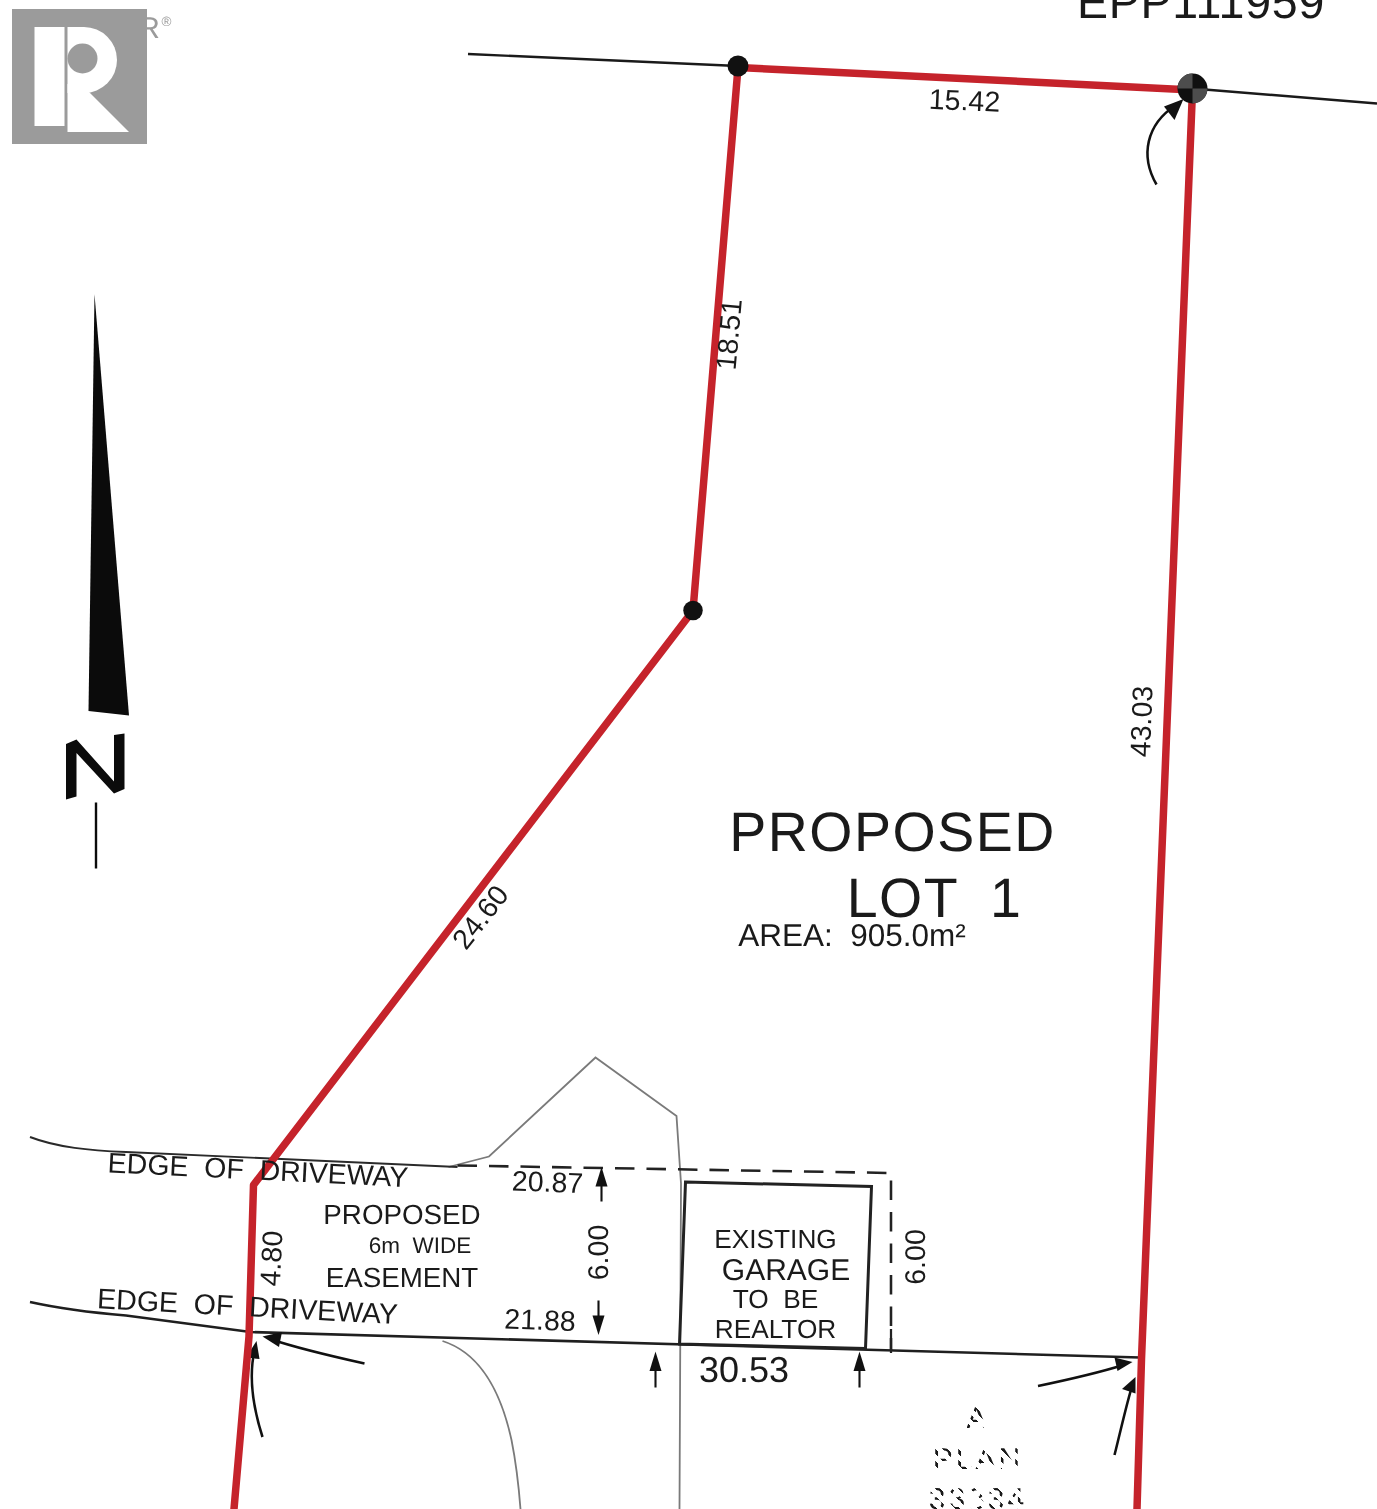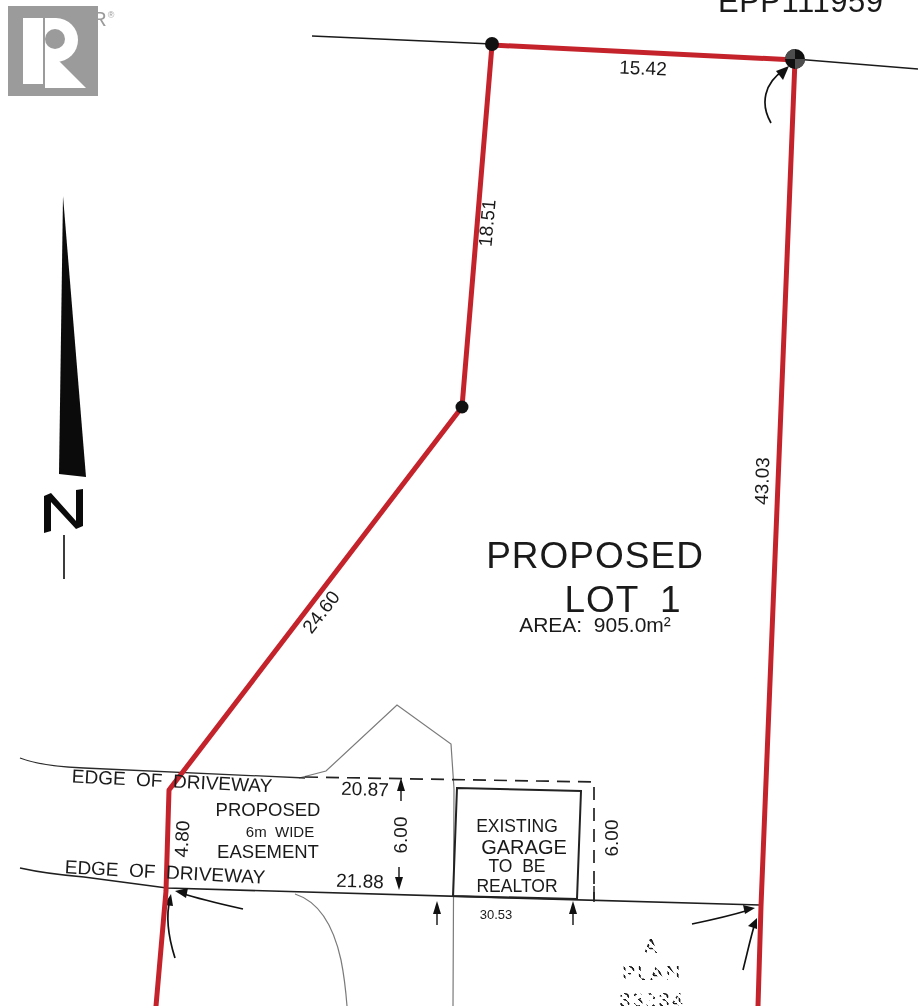--- a/index.html
+++ b/index.html
@@ -117,30 +117,30 @@
   <div class="lbl" style="left:487px;top:223px;font-size:19px;transform:translate(-50%,-50%) rotate(-85deg);">18.51</div>
 
   <div class="lbl" style="left:762px;top:481px;font-size:19px;transform:translate(-50%,-50%) rotate(-88deg);">43.03</div>
 
   <div class="lbl" style="left:321px;top:612px;font-size:19px;transform:translate(-50%,-50%) rotate(-52deg);">24.60</div>
 
   <div class="lbl" style="left:182px;top:839px;font-size:19px;transform:translate(-50%,-50%) rotate(-87deg);">4.80</div>
 
   <div class="lbl" style="left:595px;top:555px;font-size:37px;letter-spacing:1px;">PROPOSED</div>
   <div class="lbl" style="left:623px;top:599px;font-size:37px;letter-spacing:1px;word-spacing:10px;">LOT 1</div>
-  <div class="lbl" style="left:595px;top:624px;font-size:21px;">AREA:  905.0m²</div>
+  <div class="lbl" style="left:568px;top:624px;font-size:21px;">AREA:  905.0m²</div>
 
   <div class="lbl" style="left:172px;top:781px;font-size:19px;transform:translate(-50%,-50%) rotate(2.8deg);">EDGE  OF  DRIVEWAY</div>
   <div class="lbl" style="left:165px;top:872px;font-size:19px;transform:translate(-50%,-50%) rotate(3deg);">EDGE  OF  DRIVEWAY</div>
 
   <div class="lbl" style="left:365px;top:789px;font-size:19px;transform:translate(-50%,-50%) rotate(2deg);">20.87</div>
   <div class="lbl" style="left:360px;top:881px;font-size:19px;transform:translate(-50%,-50%) rotate(2deg);">21.88</div>
   <div class="lbl" style="left:400px;top:835px;font-size:19px;transform:translate(-50%,-50%) rotate(-90deg);">6.00</div>
   <div class="lbl" style="left:611px;top:838px;font-size:19px;transform:translate(-50%,-50%) rotate(-90deg);">6.00</div>
-  <div class="lbl" style="left:496px;top:914px;font-size:13px;">30.53</div>
+  <div class="lbl" style="left:496px;top:914px;font-size:24px;">30.53</div>
 
   <div class="lbl" style="left:268px;top:810px;font-size:18.5px;">PROPOSED</div>
   <div class="lbl" style="left:280px;top:831px;font-size:15px;">6m  WIDE</div>
   <div class="lbl" style="left:268px;top:852px;font-size:18.5px;">EASEMENT</div>
 
   <div class="lbl" style="left:517px;top:827px;font-size:17.5px;text-align:right;">EXISTING</div>
   <div class="lbl" style="left:524px;top:847px;font-size:20px;">GARAGE</div>
   <div class="lbl" style="left:517px;top:867px;font-size:17.5px;">TO  BE</div>
   <div class="lbl" style="left:517px;top:887px;font-size:17.5px;">REALTOR</div>
 

